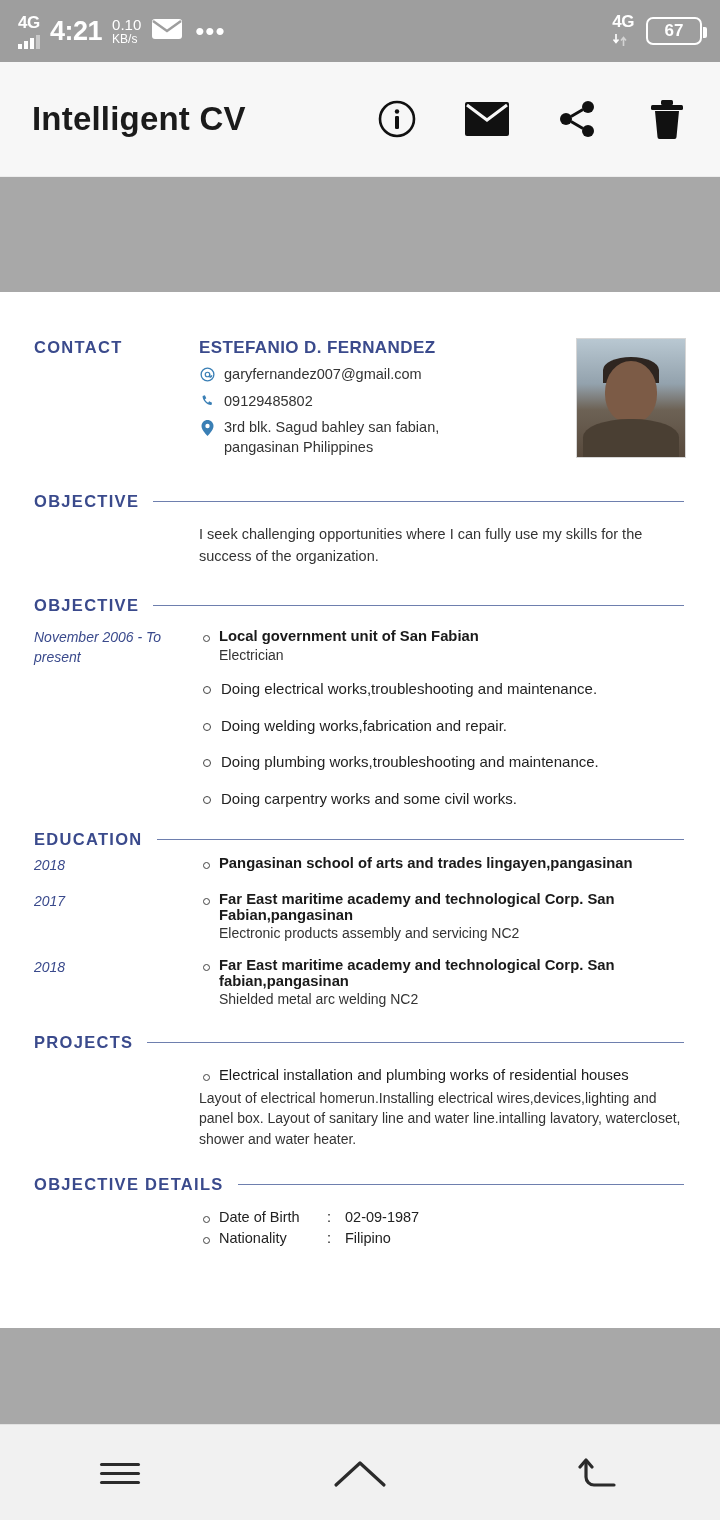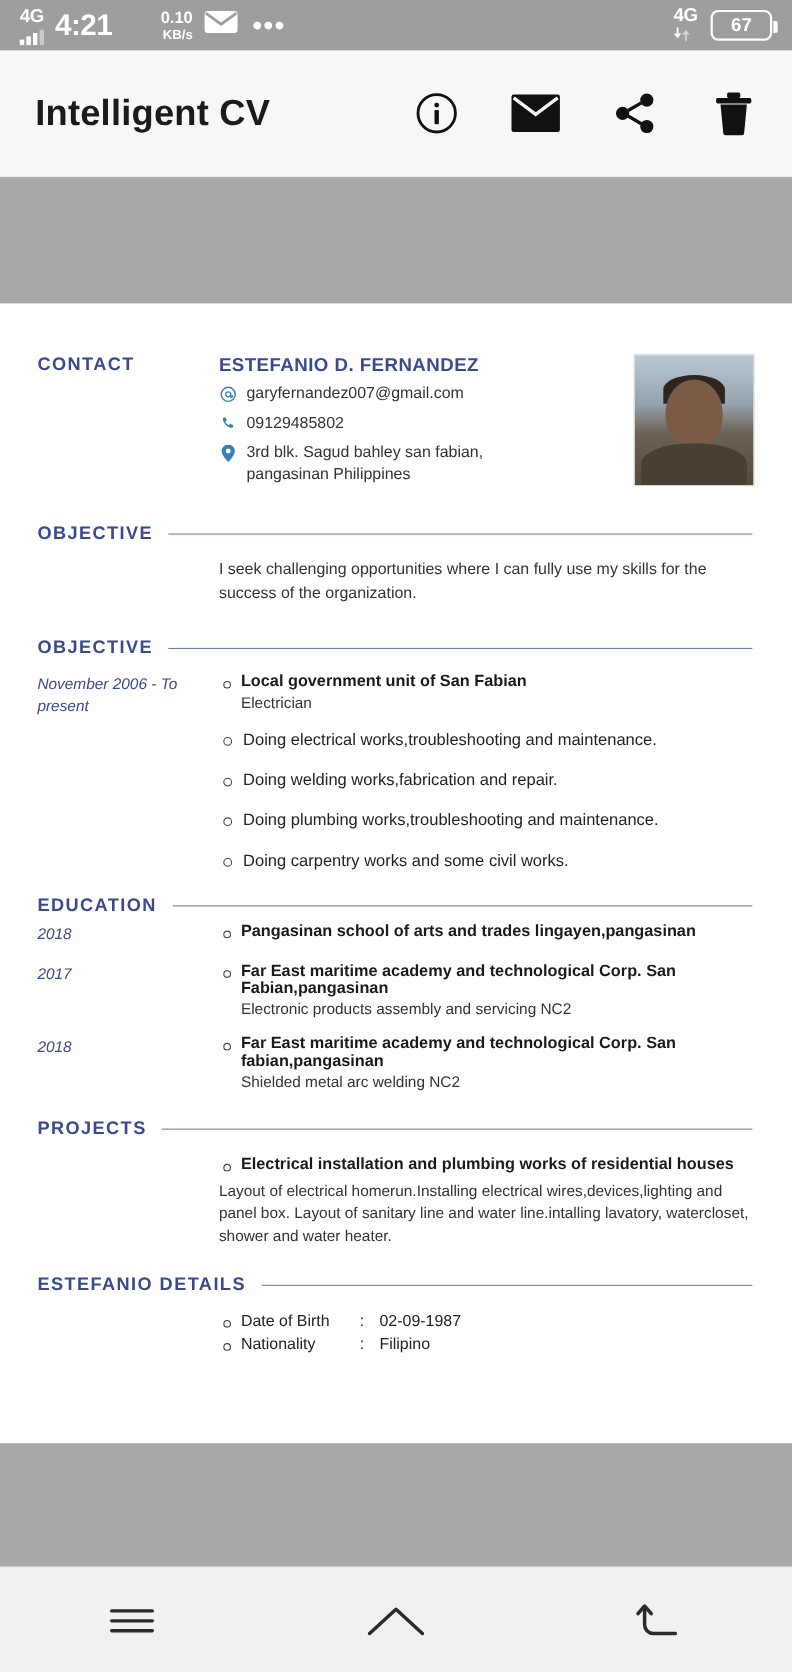--- a/index.html
+++ b/index.html
@@ -6,34 +6,34 @@
   html, body {
     width: 720px; height: 1520px;
     background: #ffffff;
     font-family: "Liberation Sans", sans-serif;
     overflow: hidden;
   }
   .screen { width: 720px; height: 1520px; position: relative; display: flex; flex-direction: column; }
 
   
   .statusbar {
-    height: 46px; background: #9e9e9e; color: #ffffff;
+    height: 62px; background: #9e9e9e; color: #ffffff;
     display: flex; align-items: center; padding: 0 18px;
     font-size: 20px;
   }
   .sb-left { display: flex; align-items: center; gap: 10px; }
   .net-badge { display: flex; flex-direction: column; align-items: flex-start; line-height: 1; }
   .net-badge .g4 { font-size: 17px; font-weight: bold; letter-spacing: -0.5px; }
   .bars { display: flex; align-items: flex-end; gap: 2px; height: 16px; margin-top: 2px; }
   .bars i { width: 4px; background: #fff; display: block; }
   .bars i:nth-child(1){height:5px;} .bars i:nth-child(2){height:8px;}
   .bars i:nth-child(3){height:11px;} .bars i:nth-child(4){height:14px;}
   .bars i.dim { background: rgba(255,255,255,.45); }
   .clock { font-size: 27px; font-weight: bold; letter-spacing: -0.5px; }
-  .kbs { line-height: 1.05; font-size: 14px; font-weight: bold; text-align: right; margin-left: 34px; }
+  .kbs { line-height: 1.05; font-size: 14px; font-weight: normal; text-align: left; }
   .kbs .v { font-size: 15px; }
   .kbs .u { font-size: 12px; }
   .dots { font-size: 26px; letter-spacing: 1px; margin-left: 2px; }
   .sb-right { margin-left: auto; display: flex; align-items: center; gap: 12px; }
   .batt {
     border: 2px solid #fff; border-radius: 7px; width: 56px; height: 28px;
     display: flex; align-items: center; justify-content: center;
     font-size: 17px; font-weight: bold; position: relative;
   }
   .batt::after {
@@ -117,21 +117,21 @@
   .edu-item { display: flex; margin-top: 6px; }
   .edu-date { width: 165px; flex: 0 0 165px; }
   .edu-main { flex: 1; position: relative; padding-left: 20px; }
   .edu-main::before {
     content: ""; position: absolute; left: 4px; top: 7px;
     width: 5px; height: 5px; border: 1px solid #444; border-radius: 50%;
   }
   .edu-title { font-size: 14.8px; font-weight: bold; color: #1a1a1a; }
   .edu-sub { font-size: 14px; color: #333; margin-top: 2px; }
 
-  .proj-title { font-size: 14.8px; font-weight: bold; color: #1a1a1a; }
+  .proj-title { font-size: 14.8px; font-weight: normal; color: #1a1a1a; }
   .proj-text { font-size: 14px; color: #333; line-height: 1.45; margin-top: 4px; }
   .proj-result { font-size: 14px; color: #333; margin-top: 17px; }
 
   .pd-row { display: flex; font-size: 14.5px; color: #222; position: relative; padding-left: 20px; margin-top: 5px; }
   .pd-row::before {
     content: ""; position: absolute; left: 4px; top: 7px;
     width: 5px; height: 5px; border: 1px solid #444; border-radius: 50%;
   }
   .pd-key { width: 108px; flex: 0 0 108px; }
   .pd-colon { width: 18px; flex: 0 0 18px; }
@@ -343,21 +343,21 @@
           <ul class="b">
             <li>
               <span class="proj-title">Electrical installation and plumbing works of residential houses</span>
             </li>
           </ul>
           <div class="proj-text">Layout of electrical homerun.Installing electrical wires,devices,lighting and panel box. Layout of sanitary line and water line.intalling lavatory, watercloset, shower and water heater.</div>
         </div>
       </div>
 
       <div class="sec-head" style="margin-top:26px;">
-        <span class="sec-title">ESTEFANIO DETAILS</span>
+        <span class="sec-title">OBJECTIVE DETAILS</span>
         <span class="rule"></span>
       </div>
       <div class="row" style="margin-top:10px; padding-bottom:30px;">
         <div class="col-label"></div>
         <div class="col-body">
           <div class="pd-row">
             <span class="pd-key">Date of Birth</span>
             <span class="pd-colon">:</span>
             <span>02-09-1987</span>
           </div>

